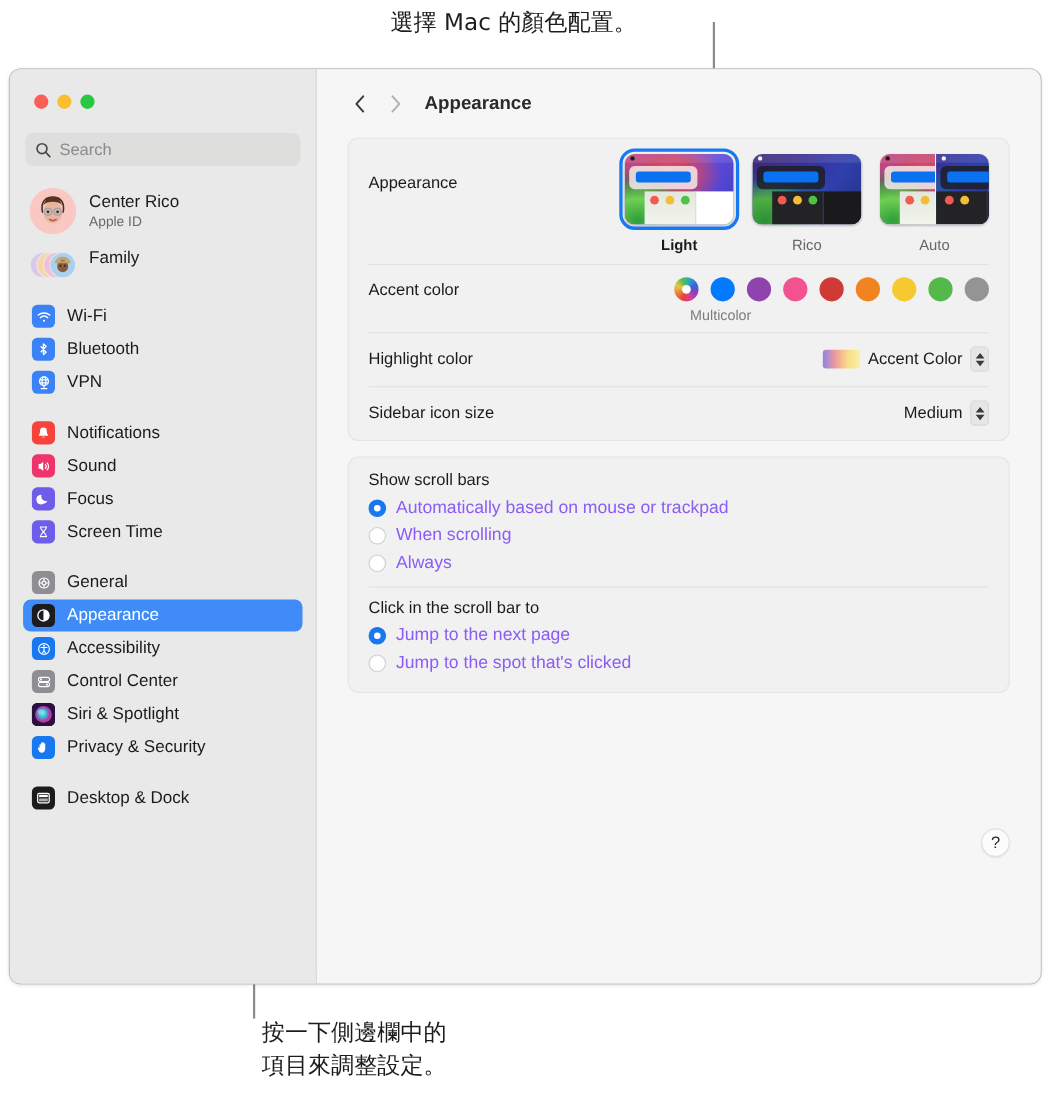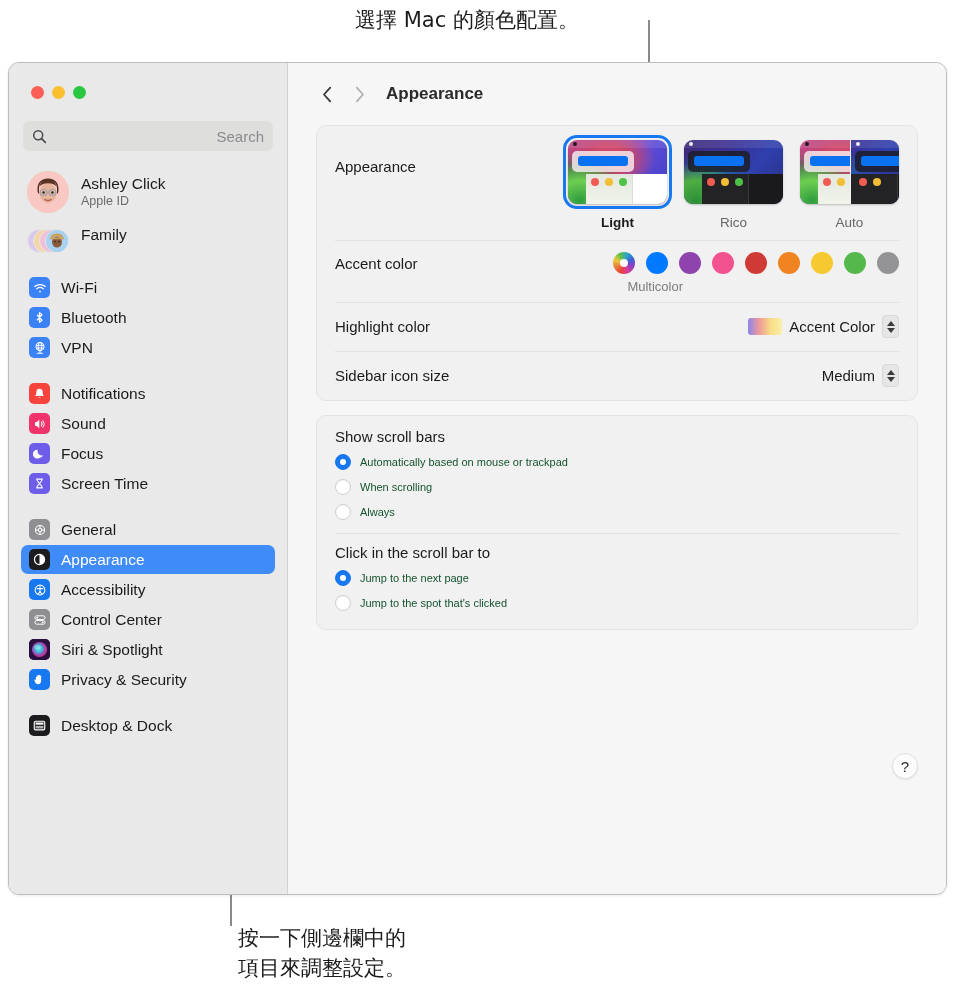--- a/index.html
+++ b/index.html
@@ -60,21 +60,20 @@
 
   .search {
     margin: 22px 4px 0 4px;
     height: 30px;
     background: #dededd;
     border-radius: 7px;
     display: flex;
     align-items: center;
     padding: 0 9px;
     gap: 7px;
-    justify-content: space-between;
   }
   .search .mag { width: 15px; height: 15px; flex: none; }
   .search-text { color: #8b8b8e; font-size: 15px; }
 
   .account {
     display: flex; align-items: center; gap: 12px;
     margin: 16px 4px 0 6px;
     padding: 4px 2px;
     border-radius: 7px;
   }
@@ -270,21 +269,21 @@
     box-shadow: inset 0 1px 1px rgba(0,0,0,0.04);
   }
   .radio.on {
     background: #1878f0; border-color: #1878f0; position: relative;
   }
   .radio.on::after {
     content: ""; position: absolute; left: 50%; top: 50%;
     width: 6px; height: 6px; margin: -3px 0 0 -3px;
     border-radius: 50%; background: #fff;
   }
-  .radio-label { font-size: 11px; color: #14532d; }
+  .radio-label { font-size: 16px; color: #8b5cf6; }
   .divider-inset { height: 1px; background: #e2e2e2; margin: 9px 0 10px 0; }
 
   .help {
     position: absolute; right: 28px; top: 690px;
     width: 26px; height: 26px; border-radius: 50%;
     background: #fcfcfc; border: 1px solid #e0e0e0;
     display: flex; align-items: center; justify-content: center;
     font-size: 15px; color: #2a2a2c;
     box-shadow: 0 1px 1.5px rgba(0,0,0,0.08);
   }
@@ -329,21 +328,21 @@
             <path d="M12.5 15.5c1.5-5.5 5-7.5 8.5-7.5s7 2 8.5 7.5c-2-2.5-5-3.2-8.5-3.2s-6.5.7-8.5 3.2z" fill="#5a3524"></path>
             <ellipse cx="16.6" cy="21.5" rx="3.3" ry="3" fill="none" stroke="#9aa3b0" stroke-width="1.1"></ellipse>
             <ellipse cx="25.4" cy="21.5" rx="3.3" ry="3" fill="none" stroke="#9aa3b0" stroke-width="1.1"></ellipse>
             <line x1="19.9" y1="21.2" x2="22.1" y2="21.2" stroke="#9aa3b0" stroke-width="1.1"></line>
             <circle cx="16.6" cy="21.5" r="1.25" fill="#2b2b2b"></circle>
             <circle cx="25.4" cy="21.5" r="1.25" fill="#2b2b2b"></circle>
             <path d="M18 28.5c1.8 1.3 4.2 1.3 6 0" stroke="#b35a5a" stroke-width="1.5" fill="none" stroke-linecap="round"></path>
           </svg>
         </div>
         <div>
-          <div class="acct-name">Ashley Click</div>
+          <div class="acct-name">Center Rico</div>
           <div class="acct-sub">Apple ID</div>
         </div>
       </div>
 
       <div class="family-row">
         <div class="family-stack">
           <i style="left:0; background:#d9c8ee;"></i>
           <i style="left:6px; background:#f5d6a8;"></i>
           <i style="left:12px; background:#f0c0d8;"></i>
           <i style="left:18px; background:#a8d2f0; overflow:hidden;">

